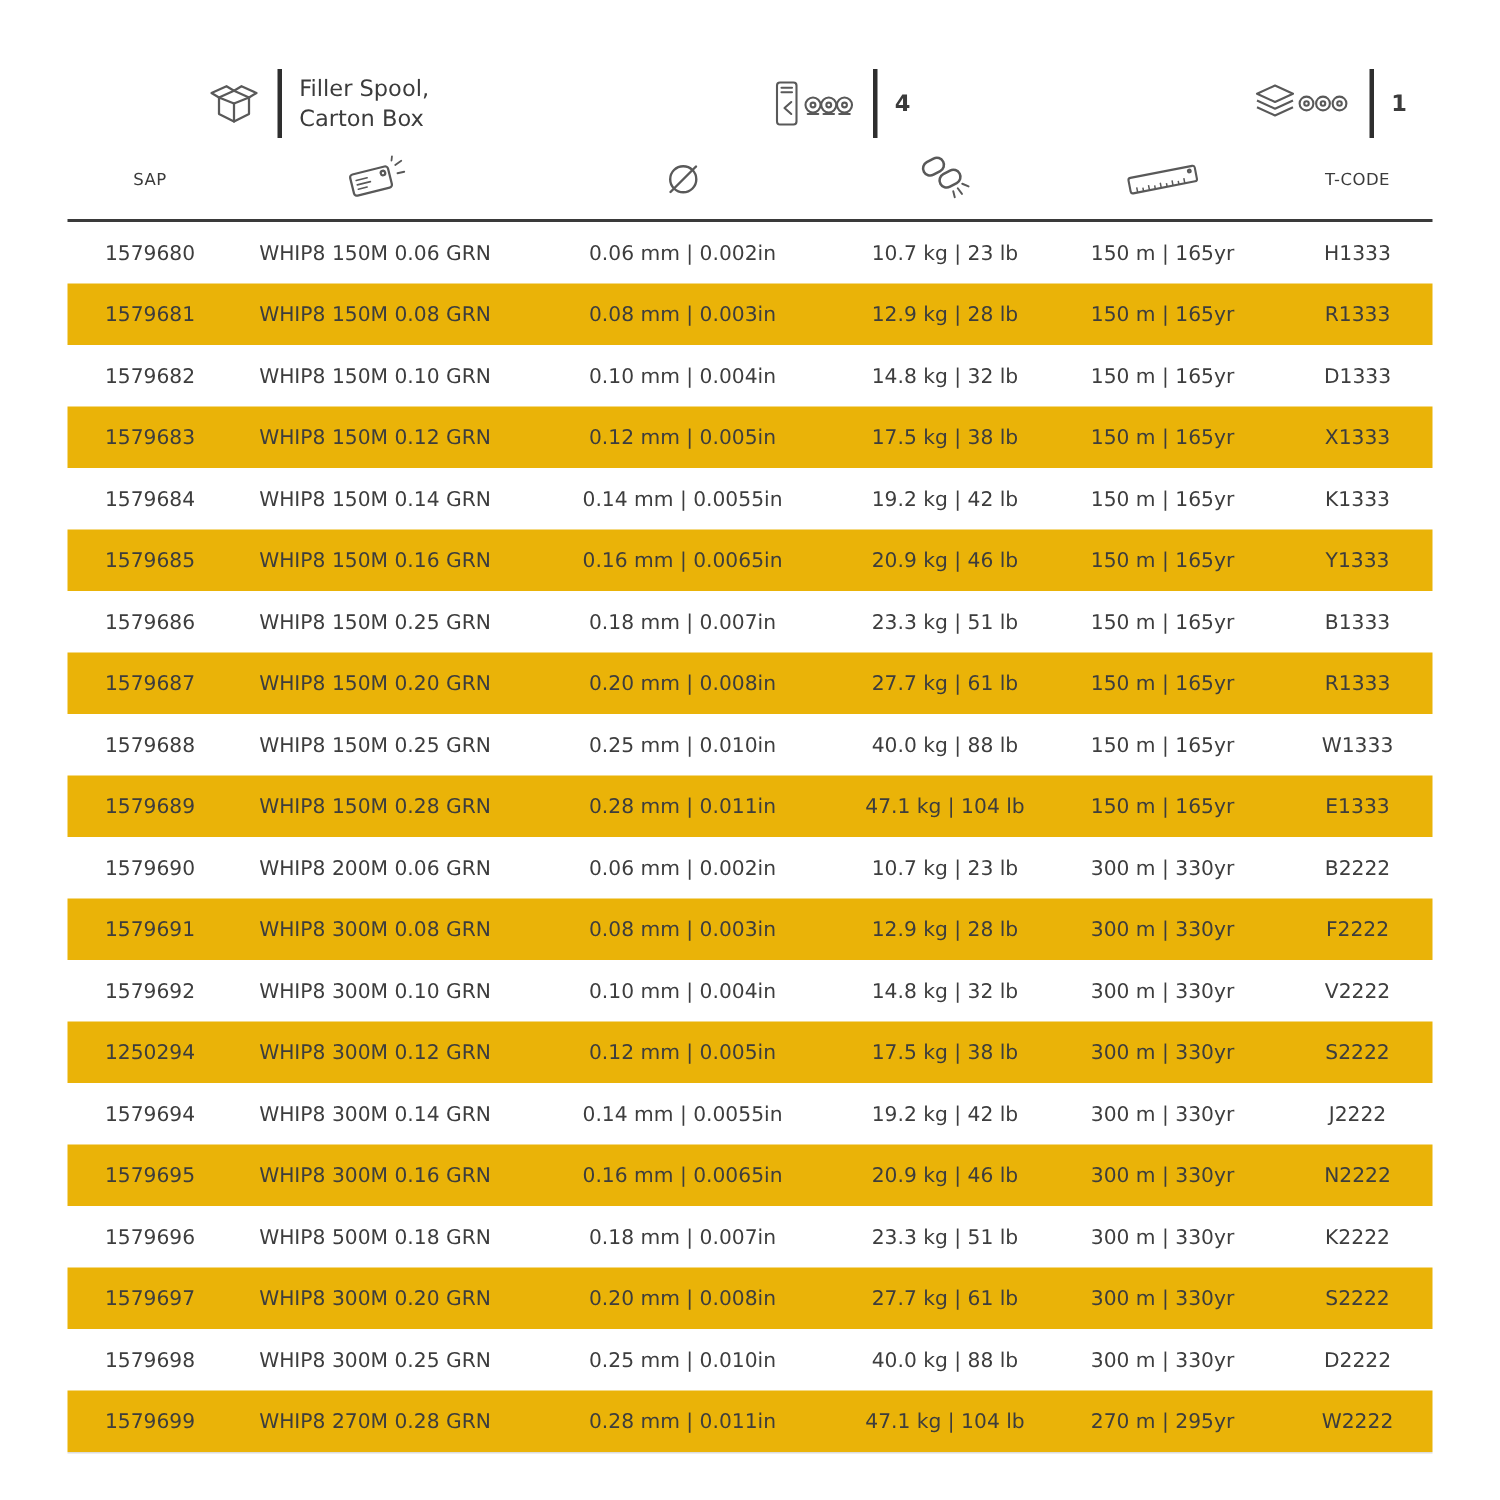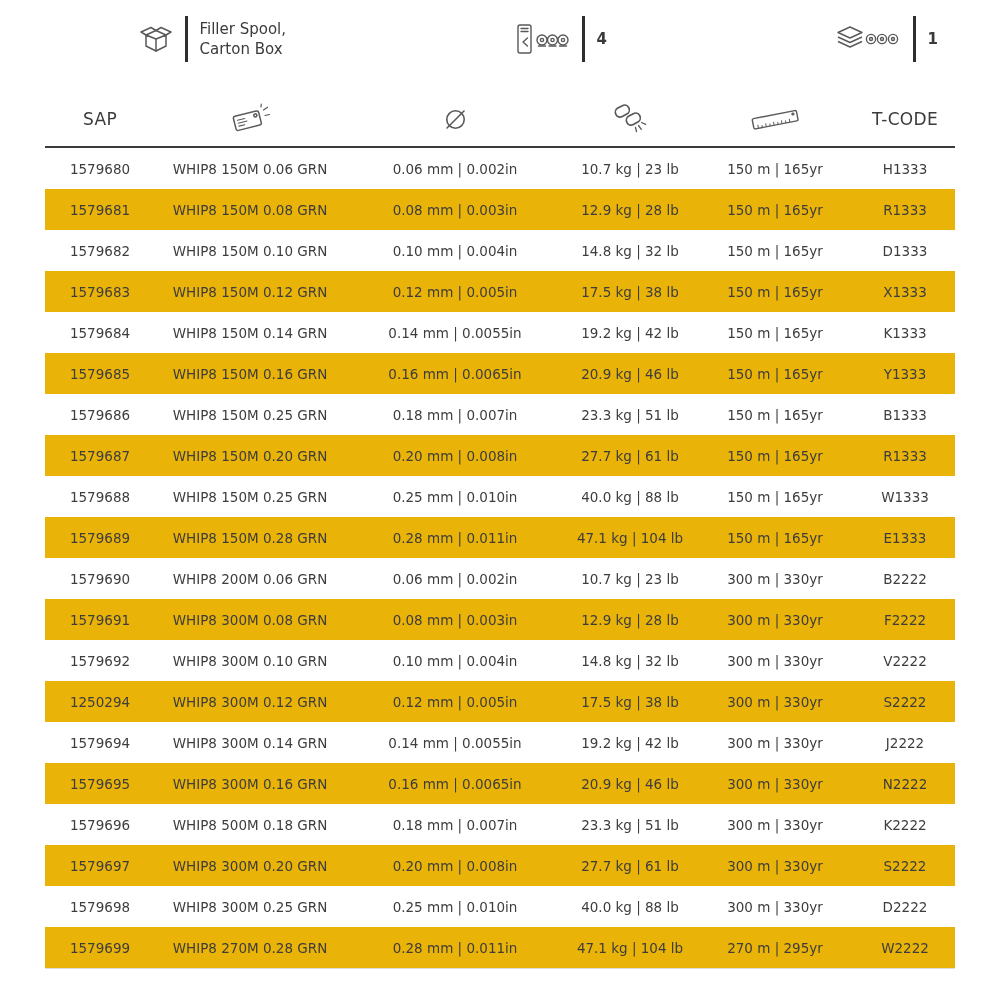--- a/index.html
+++ b/index.html
@@ -7,21 +7,21 @@
     position:relative;
     width:1000px;height:1000px;
     background:#ffffff;
     font-family:"DejaVu Sans","Liberation Sans",sans-serif;
     color:#3b3b3b;
     overflow:hidden;
   }
   
   .info-bar{
     display:flex;
-    align-items:flex-start;
+    align-items:flex-end;
     justify-content:space-between;
     padding:16px 62px 0 138px;
     height:76px;
   }
   .info-group{display:flex;align-items:center;}
   .info-icon{display:flex;align-items:center;margin-right:11px;}
   .vdiv{width:2.5px;height:46px;background:#2e2e2e;margin-right:12px;flex:none;}
   .info-label{
     font-size:15px;
     line-height:1.35;
@@ -38,21 +38,21 @@
   .header-row,.row{
     display:grid;
     grid-template-columns:110px 190px 220px 130px 160px 100px;
     align-items:center;
   }
   .header-row{
     height:54px;
     border-bottom:2px solid #3a3a3a;
   }
   .hcell{display:flex;justify-content:center;align-items:center;}
-  .hlabel{font-size:17px;color:#3b3b3b;letter-spacing:.3px;}
+  .hlabel{font-size:11px;color:#3b3b3b;letter-spacing:.3px;}
   .row{height:41px;}
   .row.striped{background:#eab308;}
   .cell{
     text-align:center;
     font-size:13.5px;
     color:#3d3d3d;
     white-space:nowrap;
   }
   svg{display:block;}
 </style>

